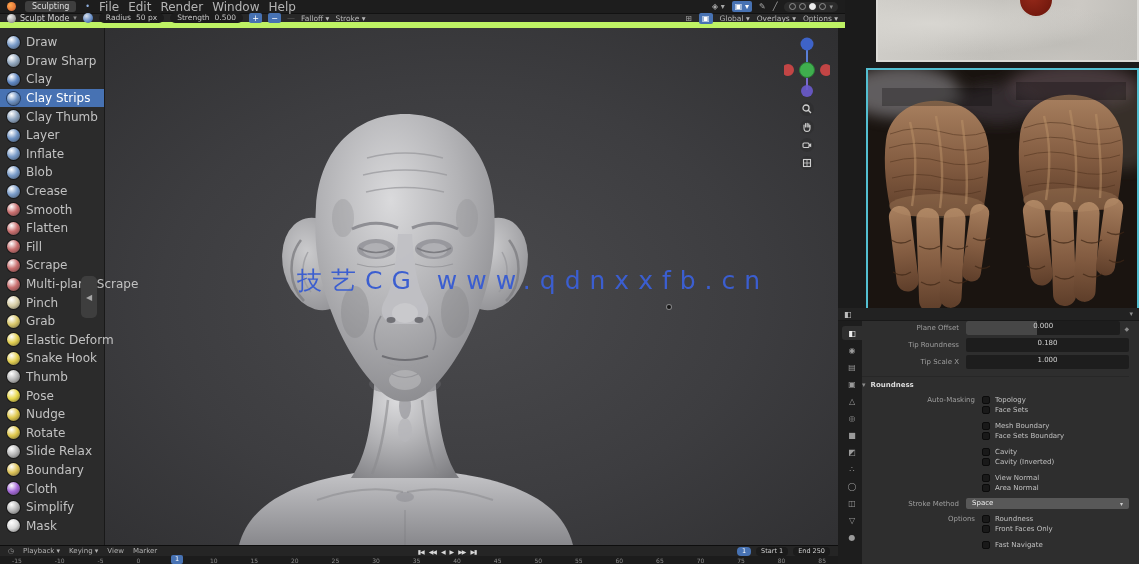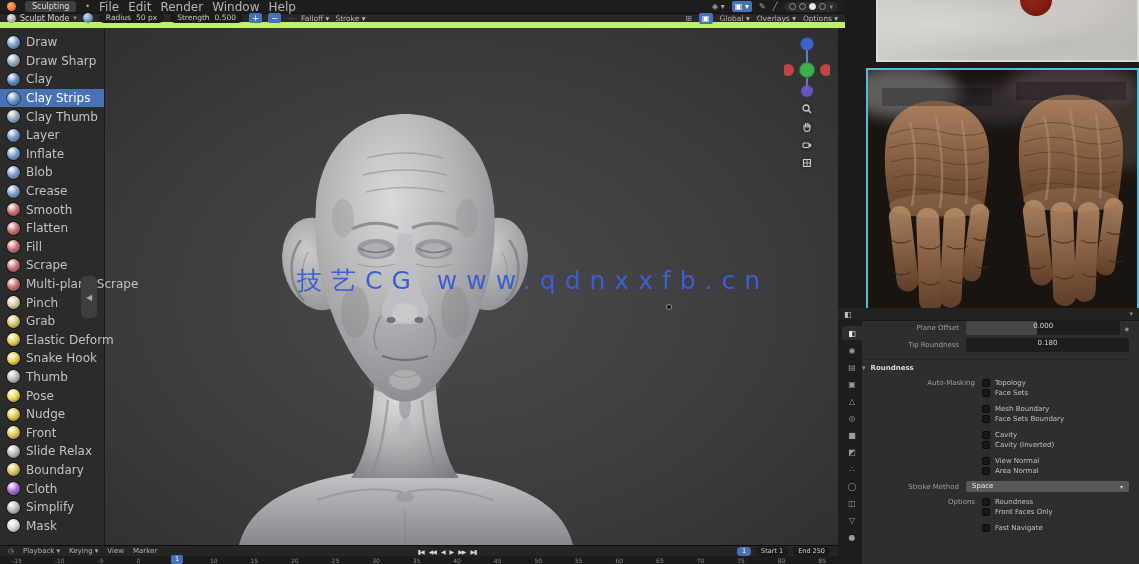--- a/index.html
+++ b/index.html
@@ -263,21 +263,21 @@
       <div class="brush">
         <span class="bicon" style="--c: #e8d84e;"></span>
         <span class="blabel">Pose</span>
       </div>
       <div class="brush">
         <span class="bicon" style="--c: #e0c94f;"></span>
         <span class="blabel">Nudge</span>
       </div>
       <div class="brush">
         <span class="bicon" style="--c: #e0c94f;"></span>
-        <span class="blabel">Front</span>
+        <span class="blabel">Rotate</span>
       </div>
       <div class="brush">
         <span class="bicon" style="--c: #b9b9b9;"></span>
         <span class="blabel">Slide Relax</span>
       </div>
       <div class="brush">
         <span class="bicon" style="--c: #dec45a;"></span>
         <span class="blabel">Boundary</span>
       </div>
       <div class="brush">
@@ -552,20 +552,26 @@
       </div>
 
 
       <div class="prow">
         <span class="plabel">Tip Roundness</span>
         <span class="pfield">
           <span class="pval">0.180</span>
         </span>
       </div>
 
+      <div class="prow">
+        <span class="plabel">Tip Scale X</span>
+        <span class="pfield">
+          <span class="pval">1.000</span>
+        </span>
+      </div>
 
       <div class="advanced">
         <span class="caret">▾</span>
         <span>Roundness</span>
       </div>
 
       <div class="amask">
         <span class="plabel">Auto-Masking</span>
         <div class="chks">
           <div class="chk-row">

